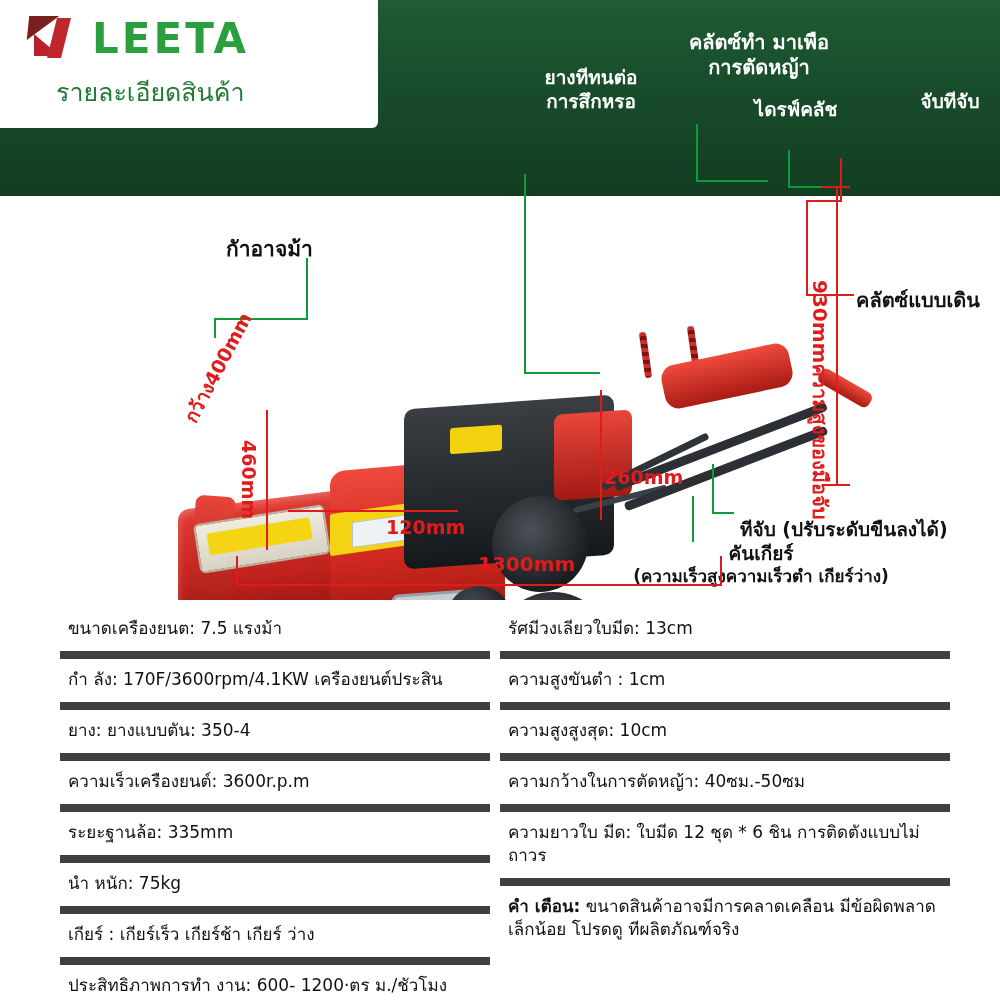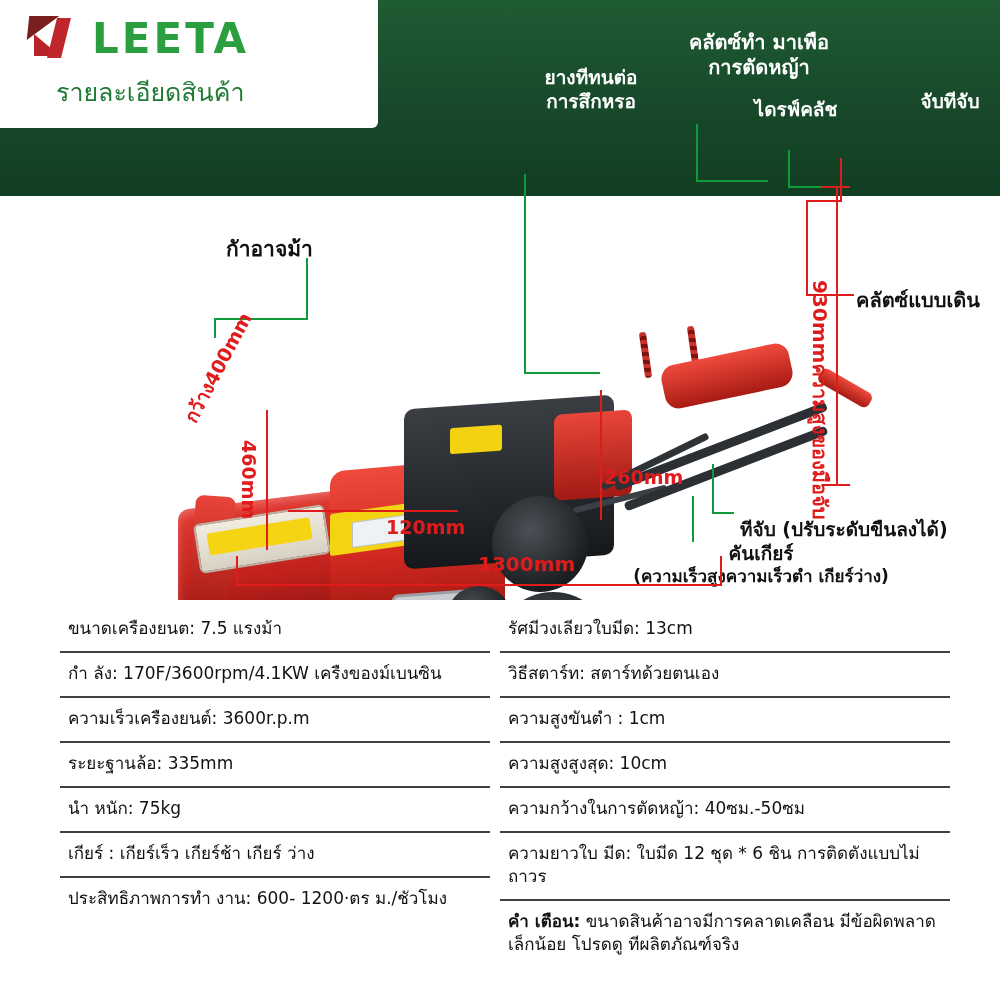--- a/index.html
+++ b/index.html
@@ -173,21 +173,21 @@
   .specs{
     position:absolute;left:0;top:600px;width:1000px;height:400px;background:#ffffff;
   }
   .col{position:absolute;top:8px;}
   .colL{left:60px;width:430px;}
   .colR{left:500px;width:450px;}
   .srow{
     position:relative;padding:9px 8px 11px 8px;
     font-size:17px;color:#111;
     font-family:"DejaVu Sans", sans-serif;
-    border-bottom:2px solid #404040;
+    border-bottom:8px solid #404040;
     line-height:1.35;
   }
   .srow.last{border-bottom:none;}
   .warn-label{color:#111;font-weight:bold;}
 </style>
 </head>
 <body>
 
 <div class="page">
 
@@ -314,31 +314,31 @@
     </div>
     <div class="dimline" style="left:236px;top:388px;width:486px;"></div>
     <div class="tick" style="left:236px;top:360px;width:2px;height:30px;"></div>
     <div class="tick" style="left:720px;top:360px;width:2px;height:30px;"></div>
   </div>
 
   <div class="specs">
 
     <div class="col colL">
       <div class="srow">ขนาดเครืองยนต: 7.5 แรงม้า</div>
-      <div class="srow">กำ ลัง: 170F/3600rpm/4.1KW เครืงของม์เบนซิน</div>
+      <div class="srow">กำ ลัง: 170F/3600rpm/4.1KW เครืองยนต์ประสิน</div>
+      <div class="srow">ยาง: ยางแบบตัน: 350-4</div>
       <div class="srow">ความเร็วเครืองยนต์: 3600r.p.m</div>
       <div class="srow">ระยะฐานล้อ: 335mm</div>
       <div class="srow">นำ หนัก: 75kg</div>
       <div class="srow">เกียร์ : เกียร์เร็ว เกียร์ช้า เกียร์ ว่าง</div>
       <div class="srow last">ประสิทธิภาพการทำ งาน: 600- 1200·ตร ม./ชัวโมง</div>
     </div>
 
     <div class="col colR">
       <div class="srow">รัศมีวงเลียวใบมีด: 13cm</div>
-      <div class="srow">วิธีสตาร์ท: สตาร์ทด้วยตนเอง</div>
       <div class="srow">ความสูงขันตำ : 1cm</div>
       <div class="srow">ความสูงสูงสุด: 10cm</div>
       <div class="srow">ความกว้างในการตัดหญ้า: 40ซม.-50ซม</div>
       <div class="srow">ความยาวใบ มีด: ใบมีด 12 ชุด * 6 ชิน การติดตังแบบไม่ถาวร</div>
       <div class="srow last">
         <span class="warn-label">คำ เตือน:</span><span> ขนาดสินค้าอาจมีการคลาดเคลือน มีข้อผิดพลาด</span>
         <div>เล็กน้อย โปรดดู ทีผลิตภัณฑ์จริง</div>
       </div>
     </div>
 

